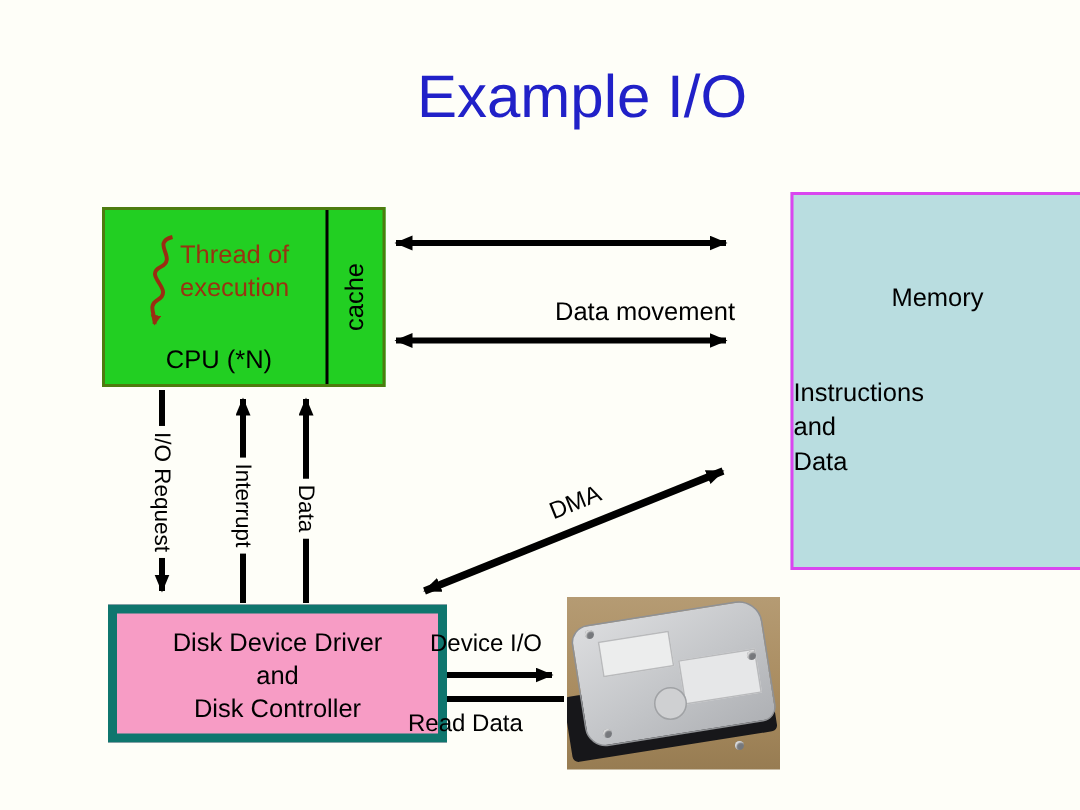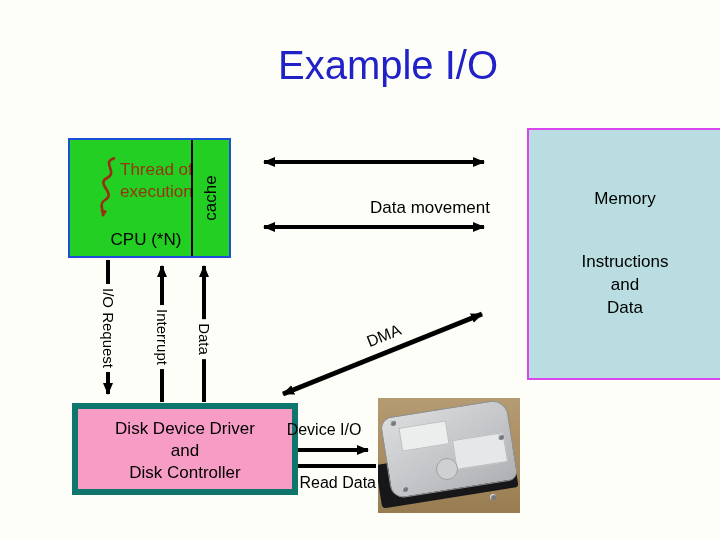--- a/index.html
+++ b/index.html
@@ -19,23 +19,23 @@
     color:var(--title-blue,#2121C8);
     letter-spacing:0px;
     padding-left:28px;
   }
   .lbl{font-size:17px;white-space:nowrap;}
   .lbl-instr{left:262px;top:135px;width:228px;text-align:center;}
   .lbl-datamove{left:262px;top:198px;width:228px;text-align:right;}
 
   
   .cpu-box{
-    left:68px;top:138px;width:163px;height:120px;
+    left:68px;top:138px;width:189px;height:120px;
     background:var(--cpu-green,#22CF22);
-    border:2px solid #1d4ed8;
+    border:2px solid #4d7c0f;
     box-sizing:border-box;
   }
   .cache-panel{
     position:absolute;right:0;top:0;bottom:0;width:36px;
     border-left:2px solid #000;
   }
   .cache-label{
     position:absolute;left:50%;top:50%;
     transform:translate(-50%,-50%) rotate(-90deg);
     font-size:17px;white-space:nowrap;
@@ -59,21 +59,21 @@
     border:2px solid #d946ef;
     box-sizing:border-box;
     margin-left:10px;
   }
   .memory-title{
     position:absolute;left:0;top:59px;width:100%;
     text-align:center;font-size:17px;
   }
   .memory-contents{
     position:absolute;left:0;top:120px;width:100%;
-    text-align:center;font-size:17px;line-height:23px;
+    text-align:left;font-size:17px;line-height:23px;
     white-space:pre-line;
   }
 
   
   .vlabel{
     font-size:15px;white-space:nowrap;
     background:var(--slide-bg,#FEFEF8);
     padding:0 4px;
     transform:translate(-50%,-50%) rotate(90deg);
   }
@@ -94,21 +94,21 @@
     border:6px solid #0f766e;
     box-sizing:border-box;
   }
   .driver-text{
     position:absolute;left:0;top:9px;width:100%;
     text-align:center;font-size:17px;line-height:22px;
     white-space:pre-line;
   }
 
   .lbl-perform{left:272px;top:421px;width:104px;text-align:center;font-size:16px;}
-  .lbl-read{left:272px;top:474px;width:104px;text-align:right;font-size:16px;}
+  .lbl-read{left:272px;top:474px;width:104px;text-align:left;font-size:16px;}
 
   
   .arrows{position:absolute;left:0;top:0;pointer-events:none;}
 
   
   .hdd-photo{
     left:378px;top:398px;width:142px;height:115px;
     background:linear-gradient(180deg,#B59B73 0%,#A98C60 55%,#977C52 100%);
     overflow:hidden;
   }

